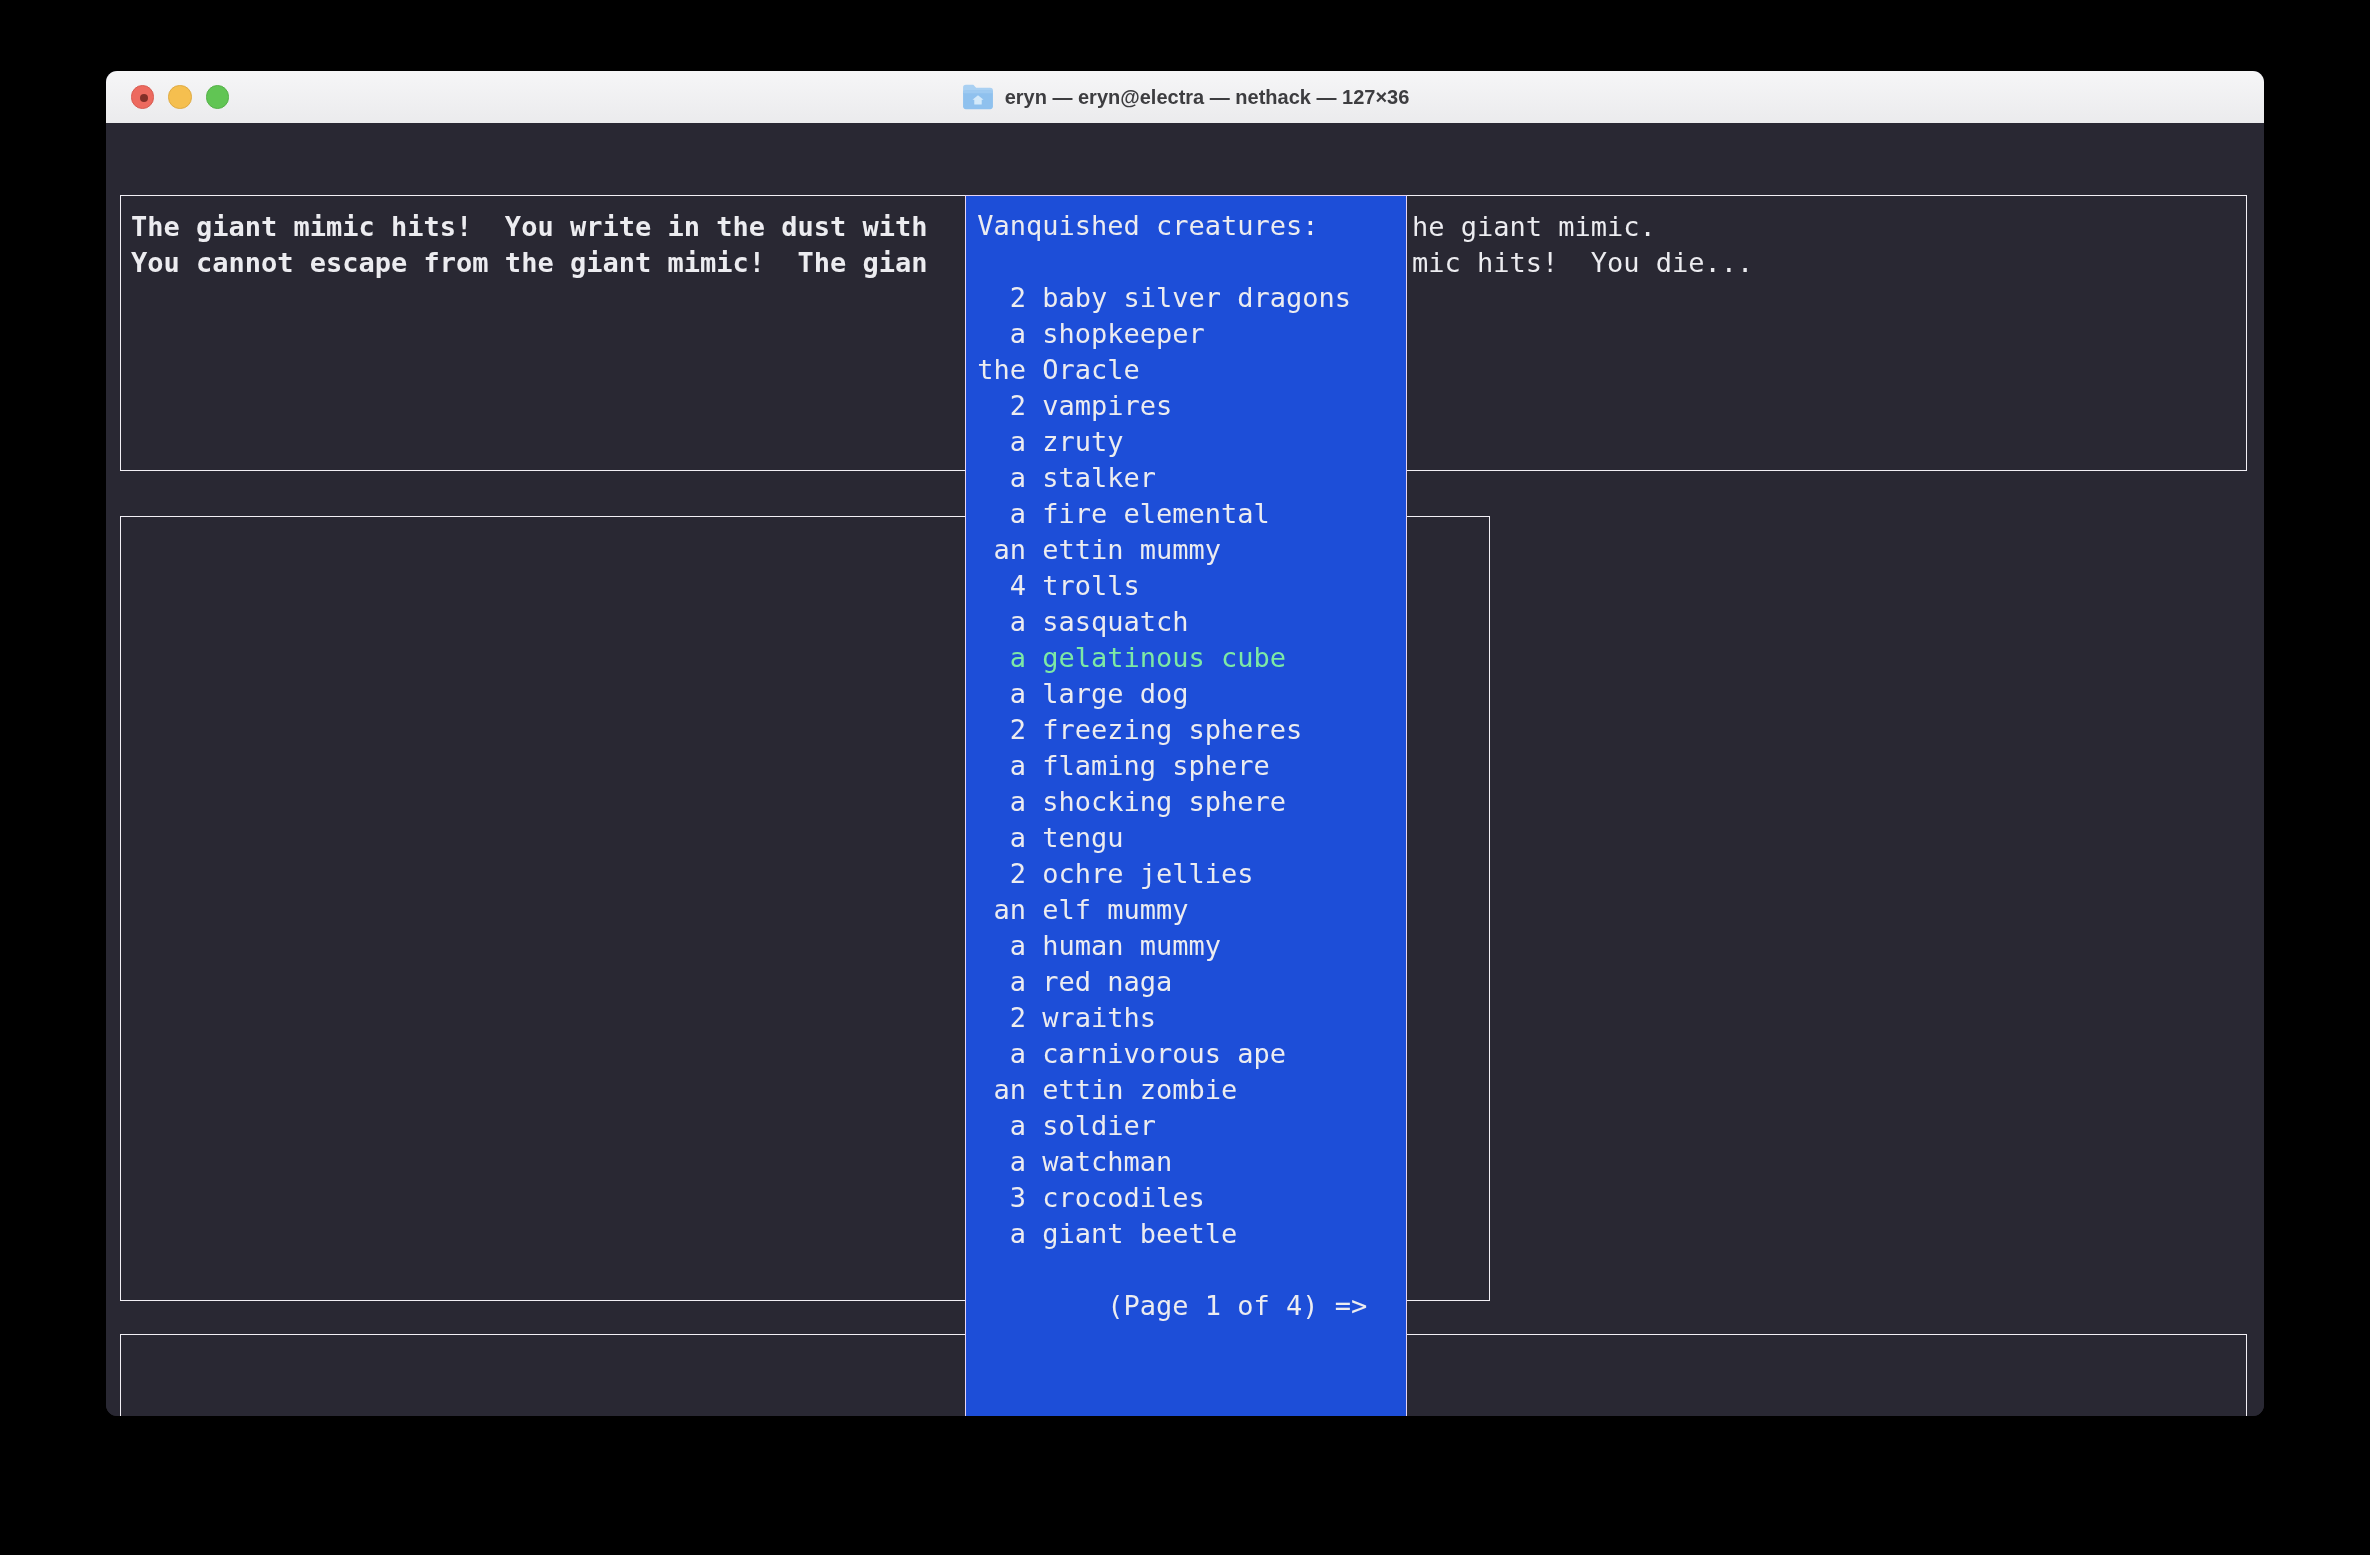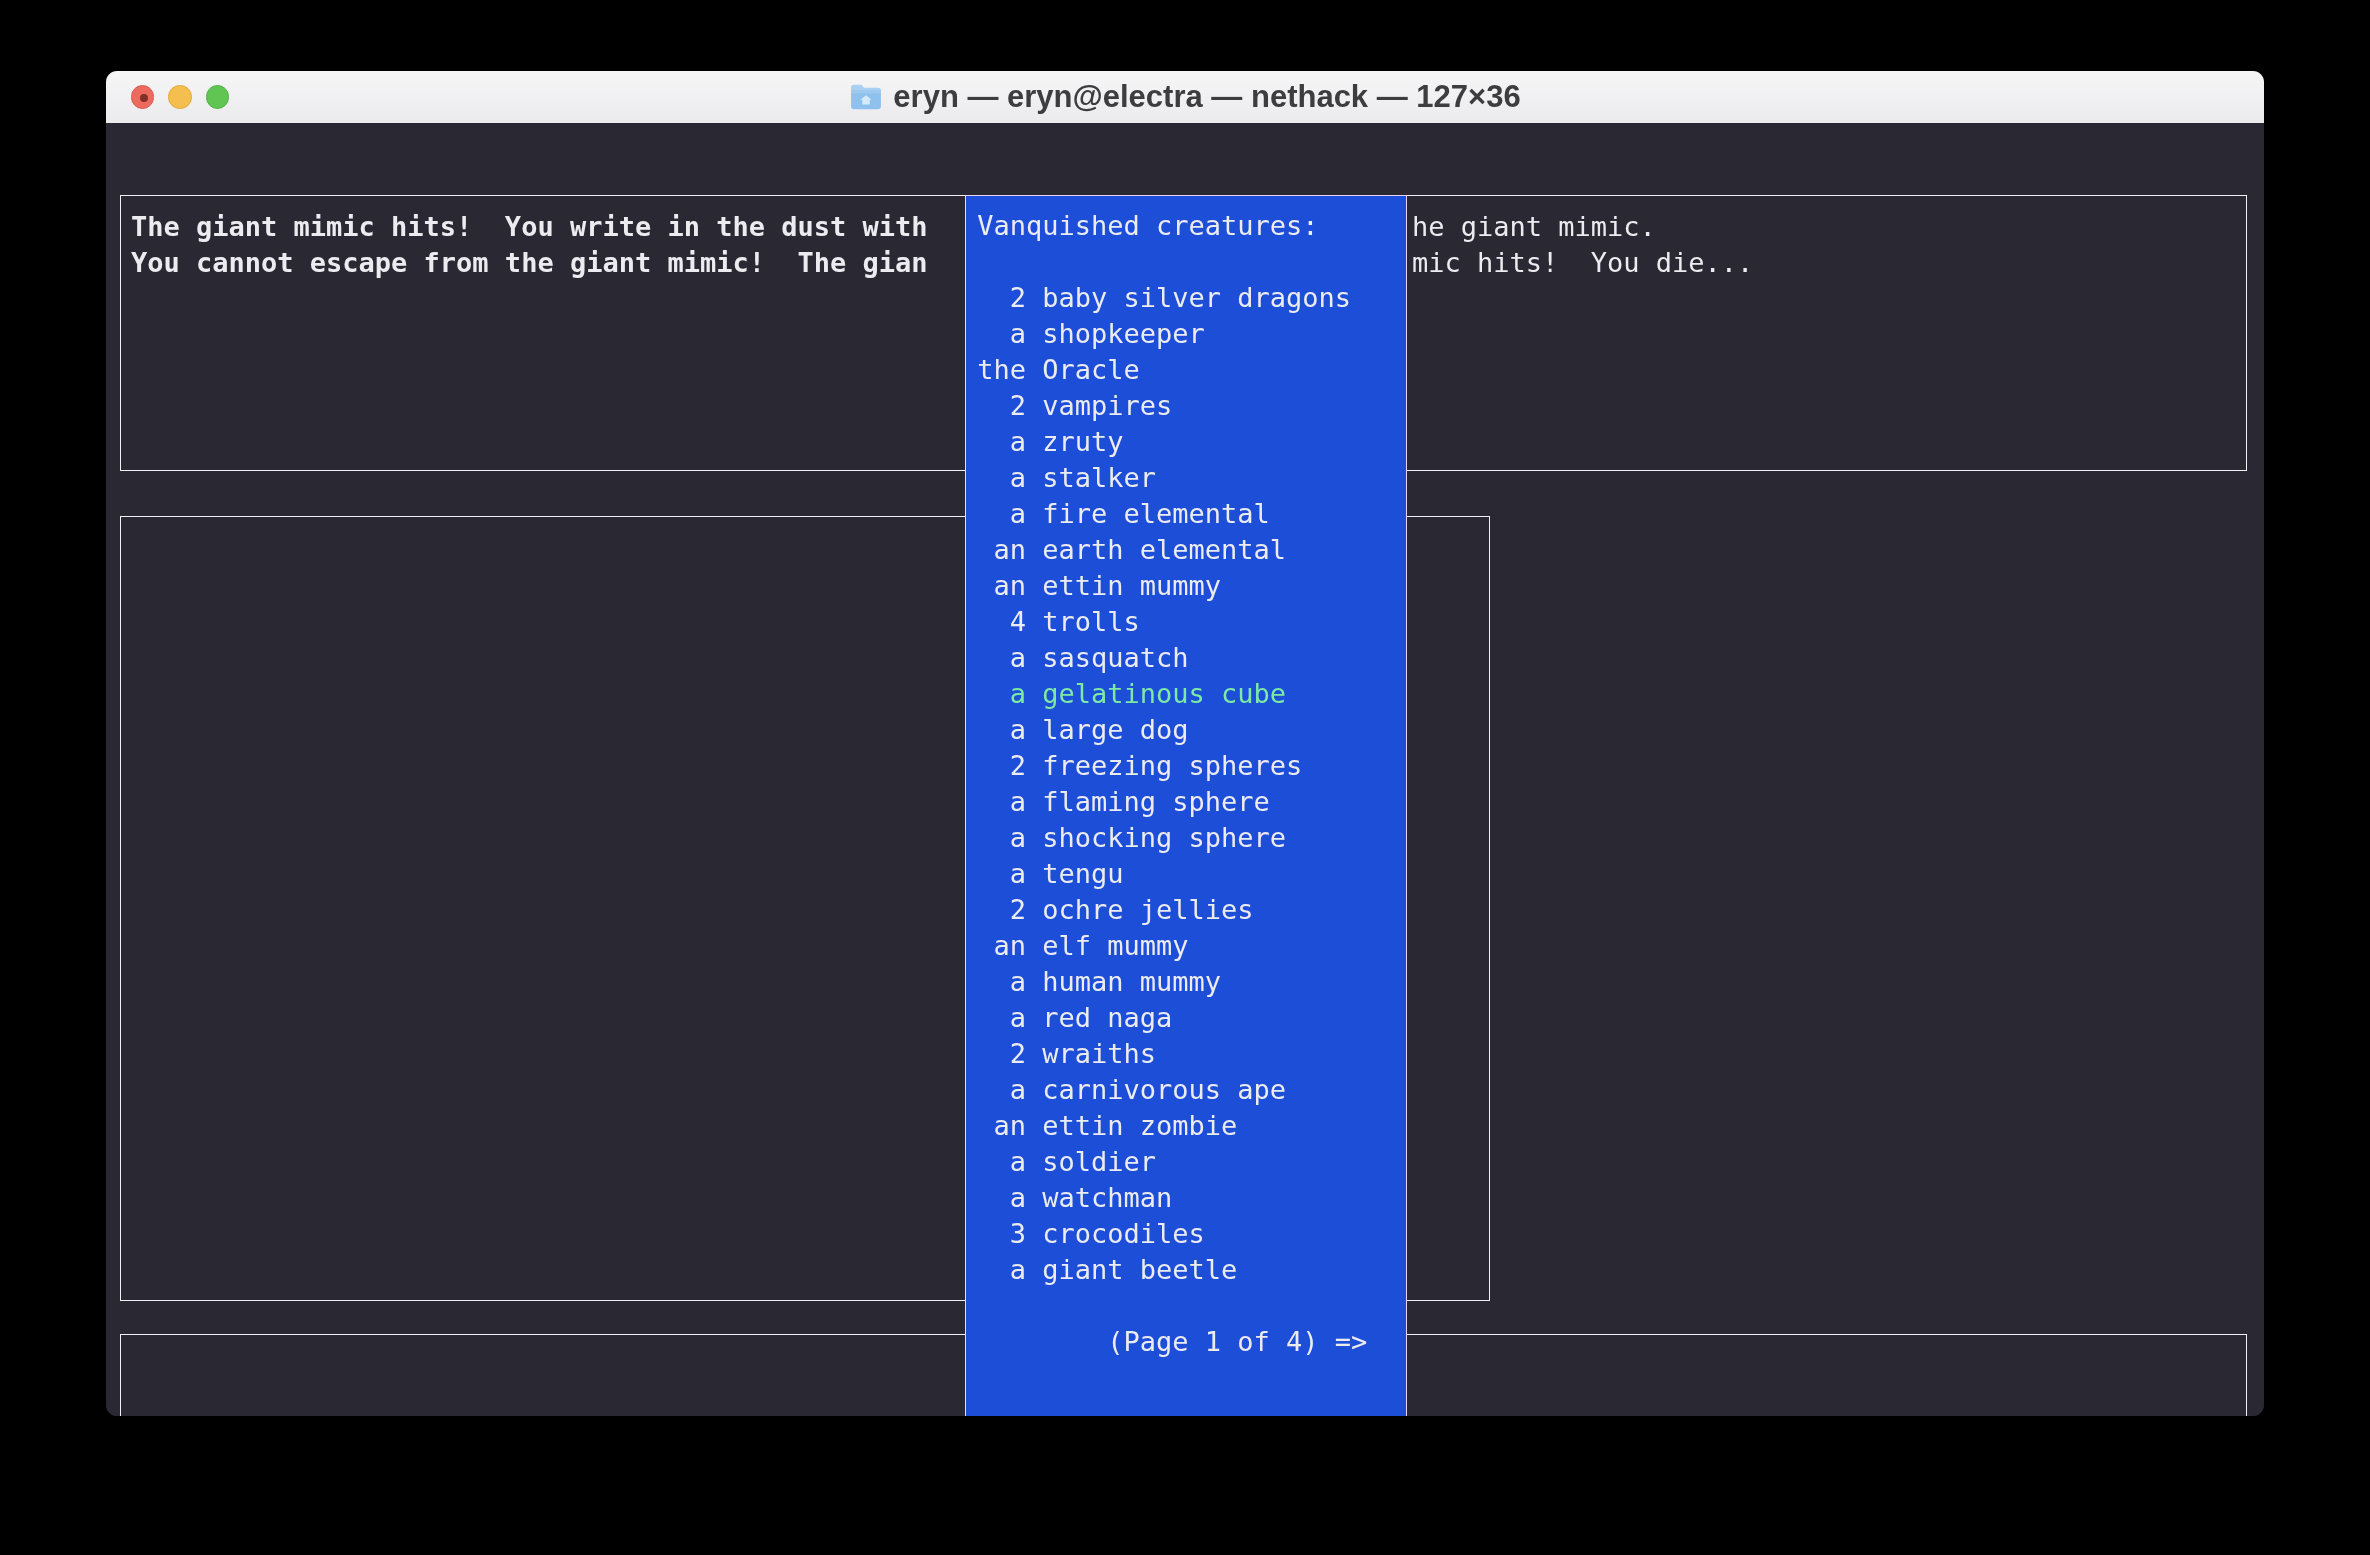--- a/index.html
+++ b/index.html
@@ -29,21 +29,21 @@
   .light.red{background:#ed6a5f;border:0.9px solid #d85c52;}
   .light.red::after{
     content:"";position:absolute;left:7.5px;top:7.5px;width:8.4px;height:8.4px;
     border-radius:50%;background:#6e241f;opacity:.85;
   }
   .light.yellow{background:#f5bf4f;border:0.9px solid #dfaa42;}
   .light.green{background:#61c554;border:0.9px solid #54b148;}
   .title-group{
     display:flex;align-items:center;gap:10px;
     font-family:"Liberation Sans",sans-serif;
-    font-size:31px;font-weight:700;color:#3d3d40;
+    font-size:20px;font-weight:700;color:#3d3d40;
   }
   .folder-icon{width:34px;height:28px;position:relative;flex:0 0 auto;}
   .screen{
     position:absolute;left:0;top:52px;right:0;bottom:0;
     background:#292833;
     font-size:27px;line-height:36px;color:#ececf0;
   }
   .tbox{position:absolute;border:1.9px solid #f2f0f6;box-sizing:border-box;background:transparent;}
   .msg-box{left:14px;top:72px;width:2127px;height:276px;}
   .map-box{left:14px;top:393px;width:1370px;height:785px;}
@@ -98,21 +98,20 @@
       <div class="panel-content">
         <div class="prow">Vanquished creatures:</div>
         <div class="prow"></div>
         <div class="prow">  2 baby silver dragons</div>
         <div class="prow">  a shopkeeper</div>
         <div class="prow">the Oracle</div>
         <div class="prow">  2 vampires</div>
         <div class="prow">  a zruty</div>
         <div class="prow">  a stalker</div>
         <div class="prow">  a fire elemental</div>
-        <div class="prow"> an earth elemental</div>
         <div class="prow"> an ettin mummy</div>
         <div class="prow">  4 trolls</div>
         <div class="prow">  a sasquatch</div>
         <div class="prow hl">  a gelatinous cube</div>
         <div class="prow">  a large dog</div>
         <div class="prow">  2 freezing spheres</div>
         <div class="prow">  a flaming sphere</div>
         <div class="prow">  a shocking sphere</div>
         <div class="prow">  a tengu</div>
         <div class="prow">  2 ochre jellies</div>

